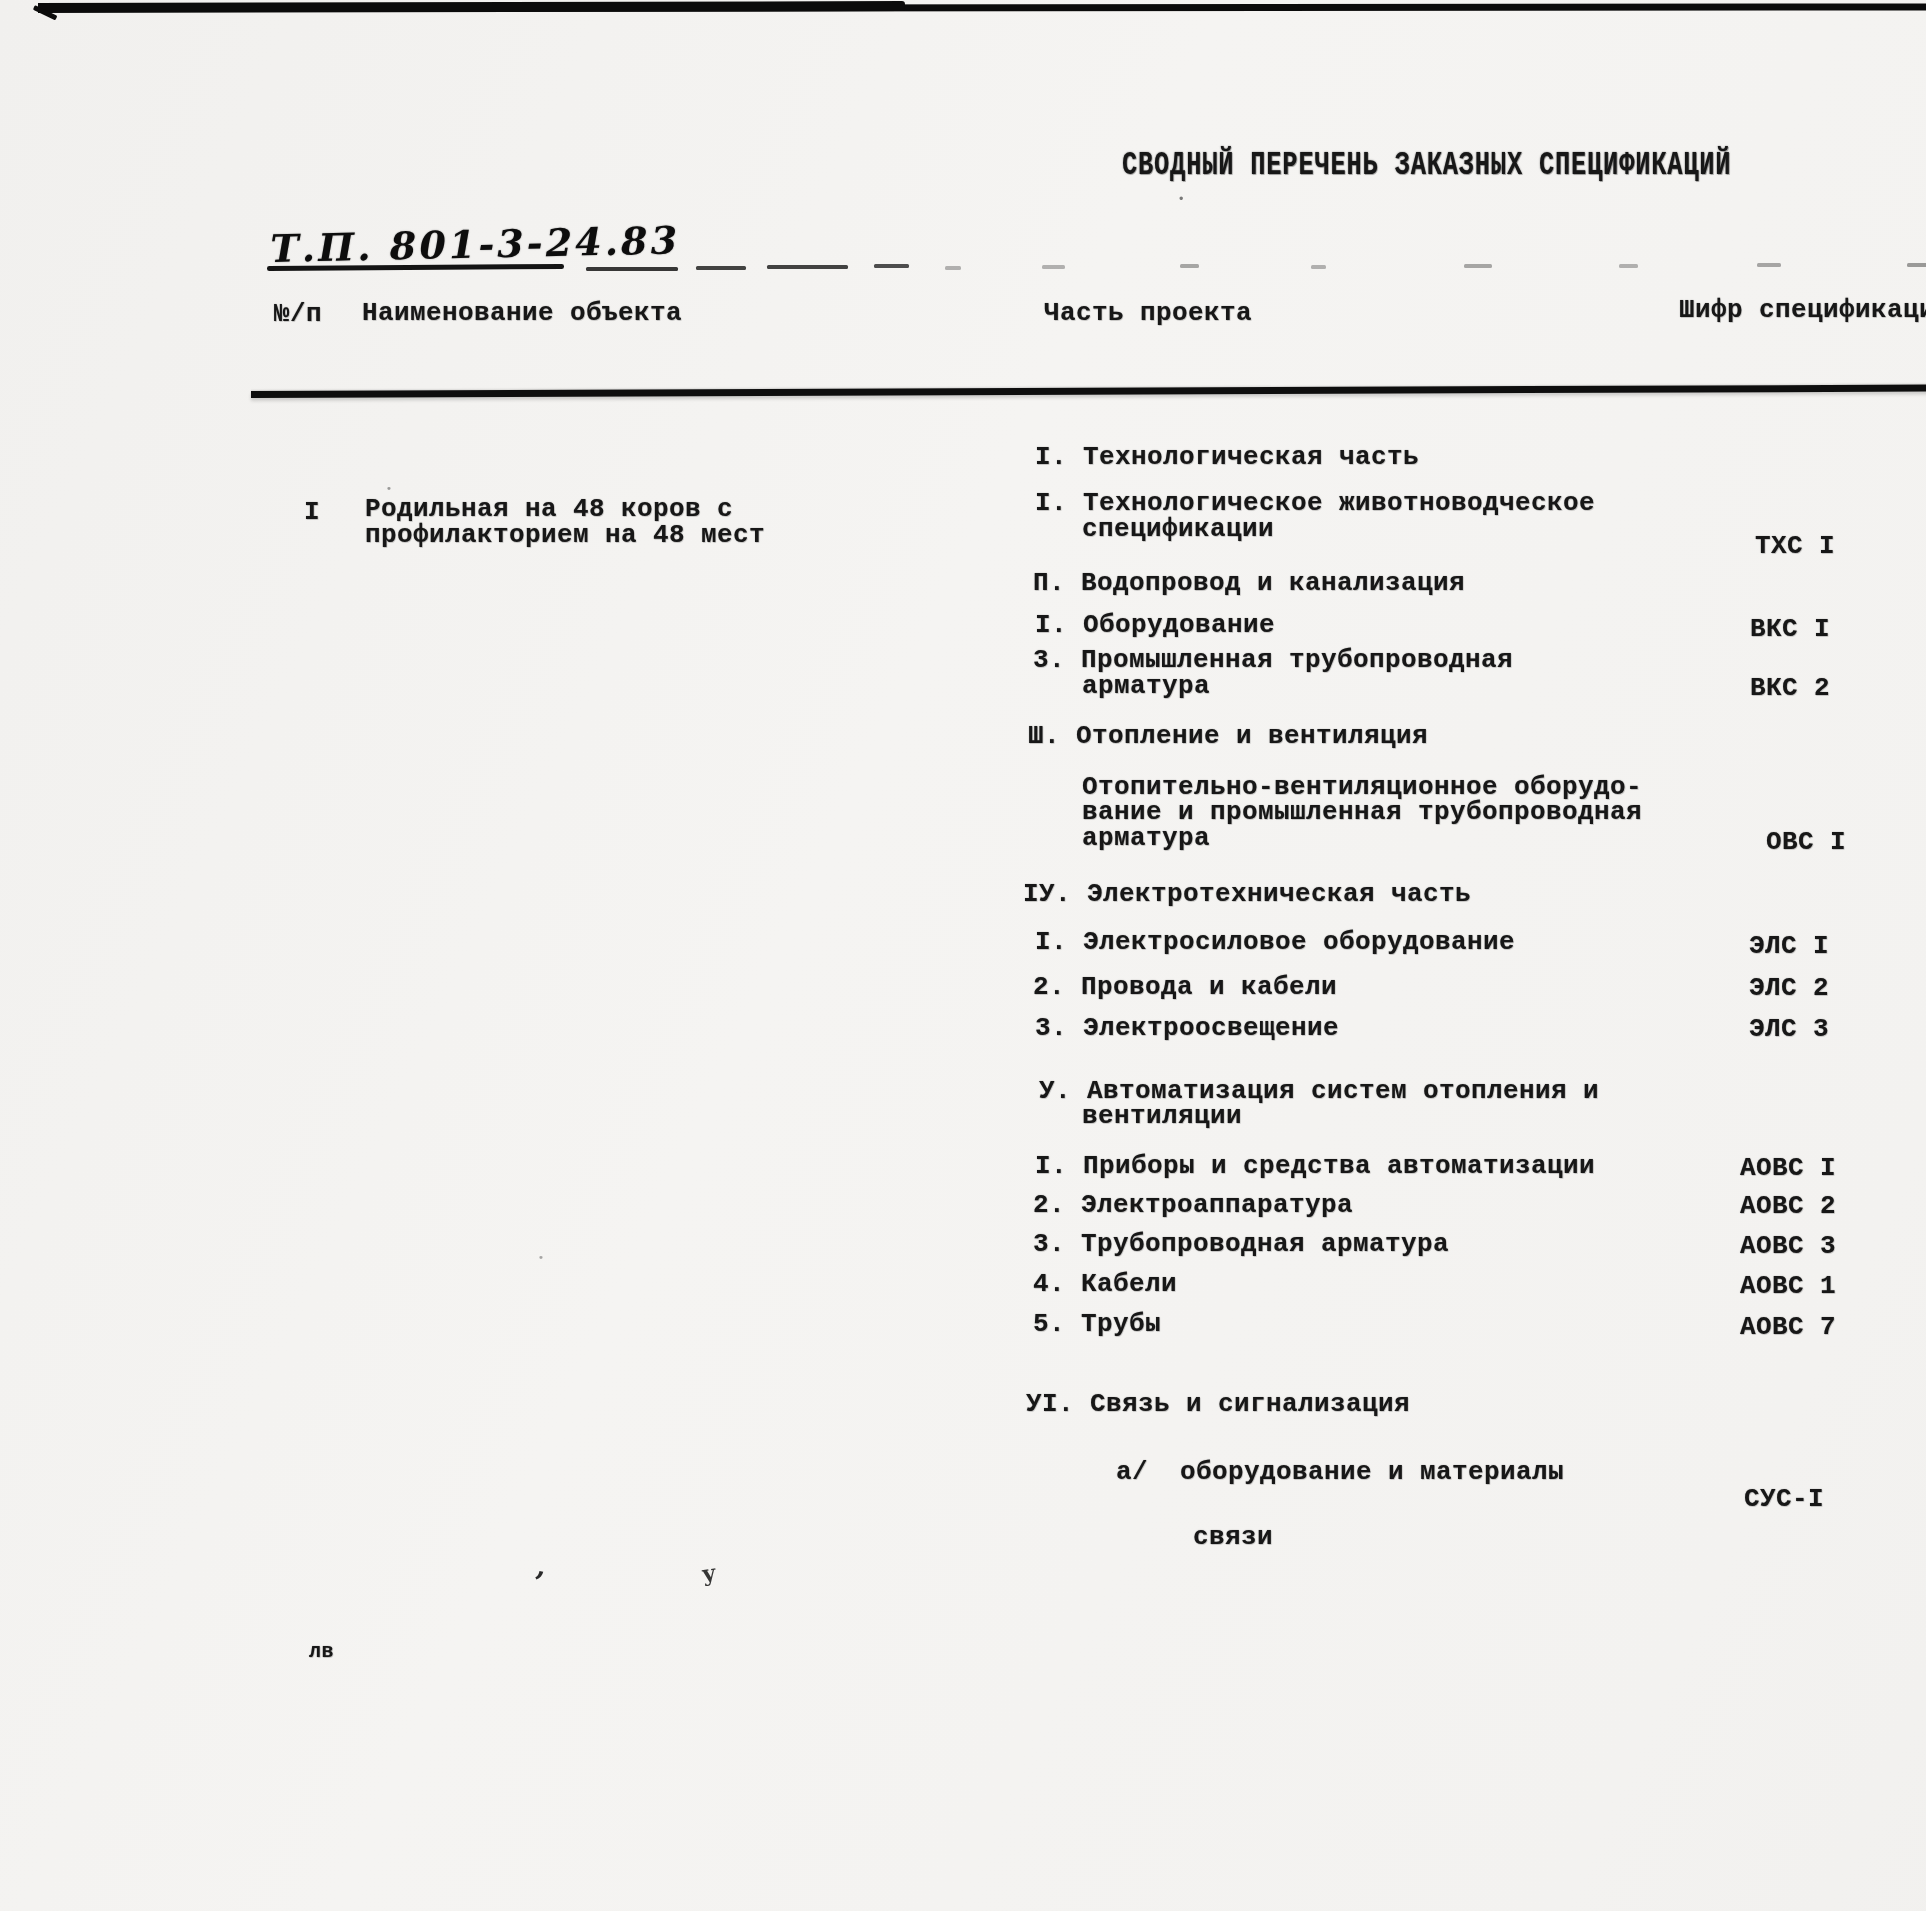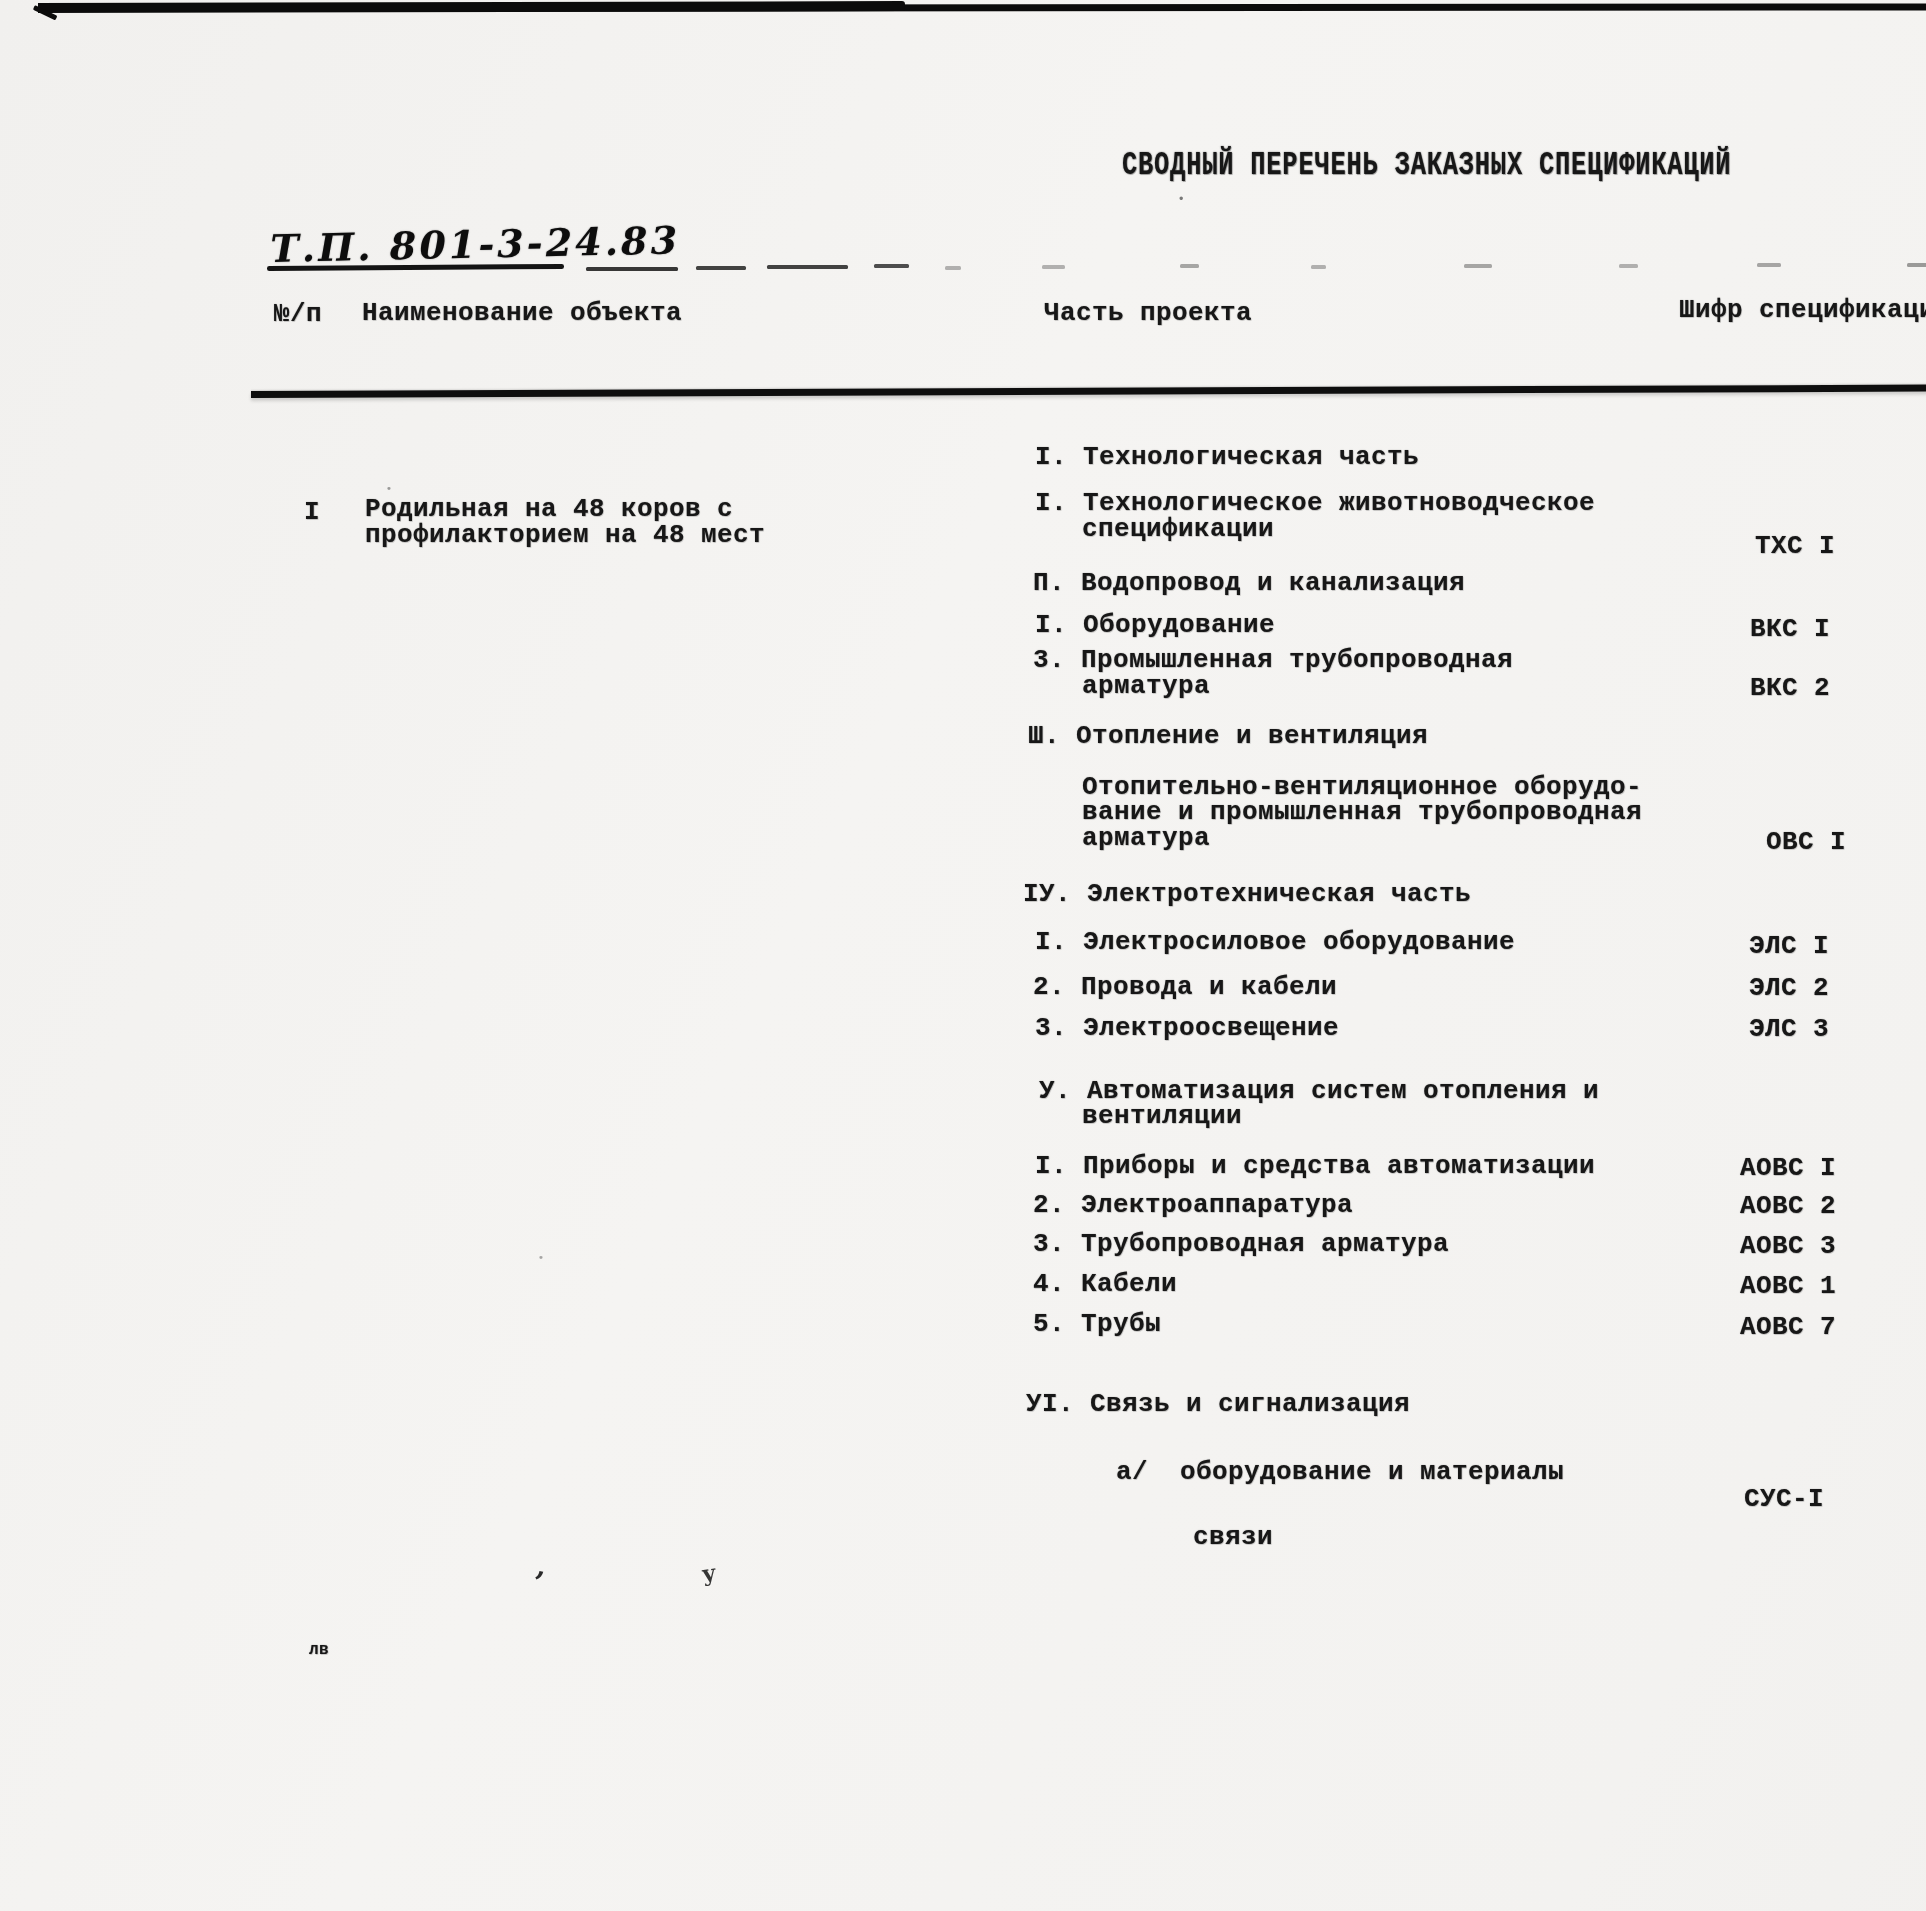--- a/index.html
+++ b/index.html
@@ -54,21 +54,21 @@
   .speck{position:absolute;font-family:"DejaVu Serif",serif;font-weight:700;color:#151515;white-space:pre;transform-origin:left top;}
   
   #col-num{left:274px;top:301px;}
   #col-object{left:362px;top:300px;}
   #col-part{left:1044px;top:300px;}
   #col-code{left:1679px;top:297px;}
   
   #entry-num{left:304px;top:499px;}
   #entry-object-1{left:365px;top:496px;}
   #entry-object-2{left:365px;top:522px;}
-  #footer-mark{left:309px;top:1642px;font-size:16px;}
+  #footer-mark{left:309px;top:1642px;font-size:20px;}
 </style>
 </head>
 <body>
 
 <div class="page">
 
   <div id="top-edge-line"></div>
   <div id="top-edge-thick"></div>
   <div id="top-edge-hook"></div>
 

